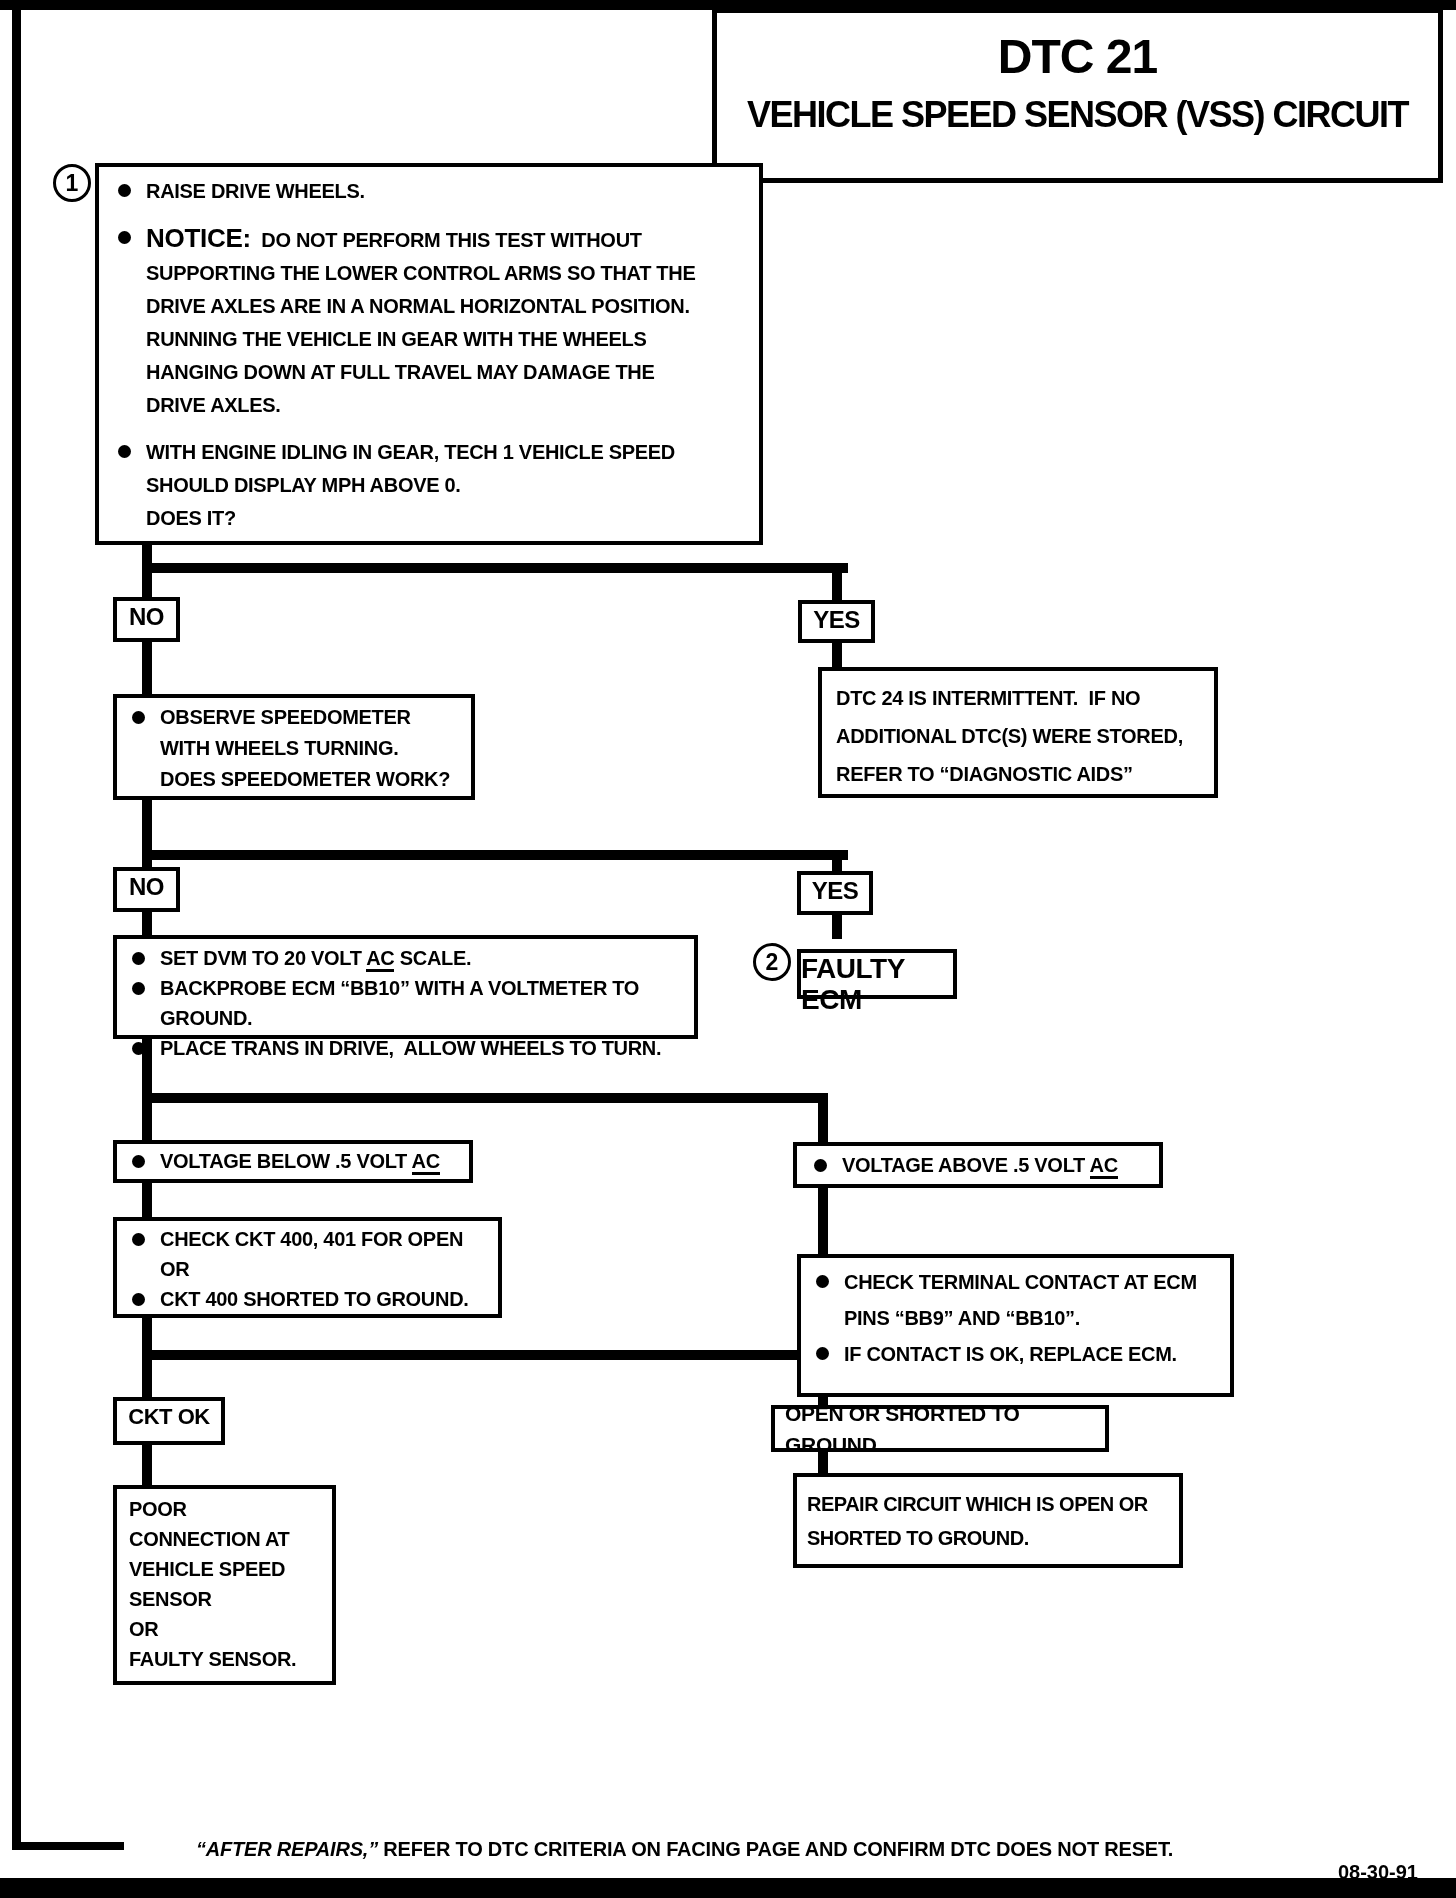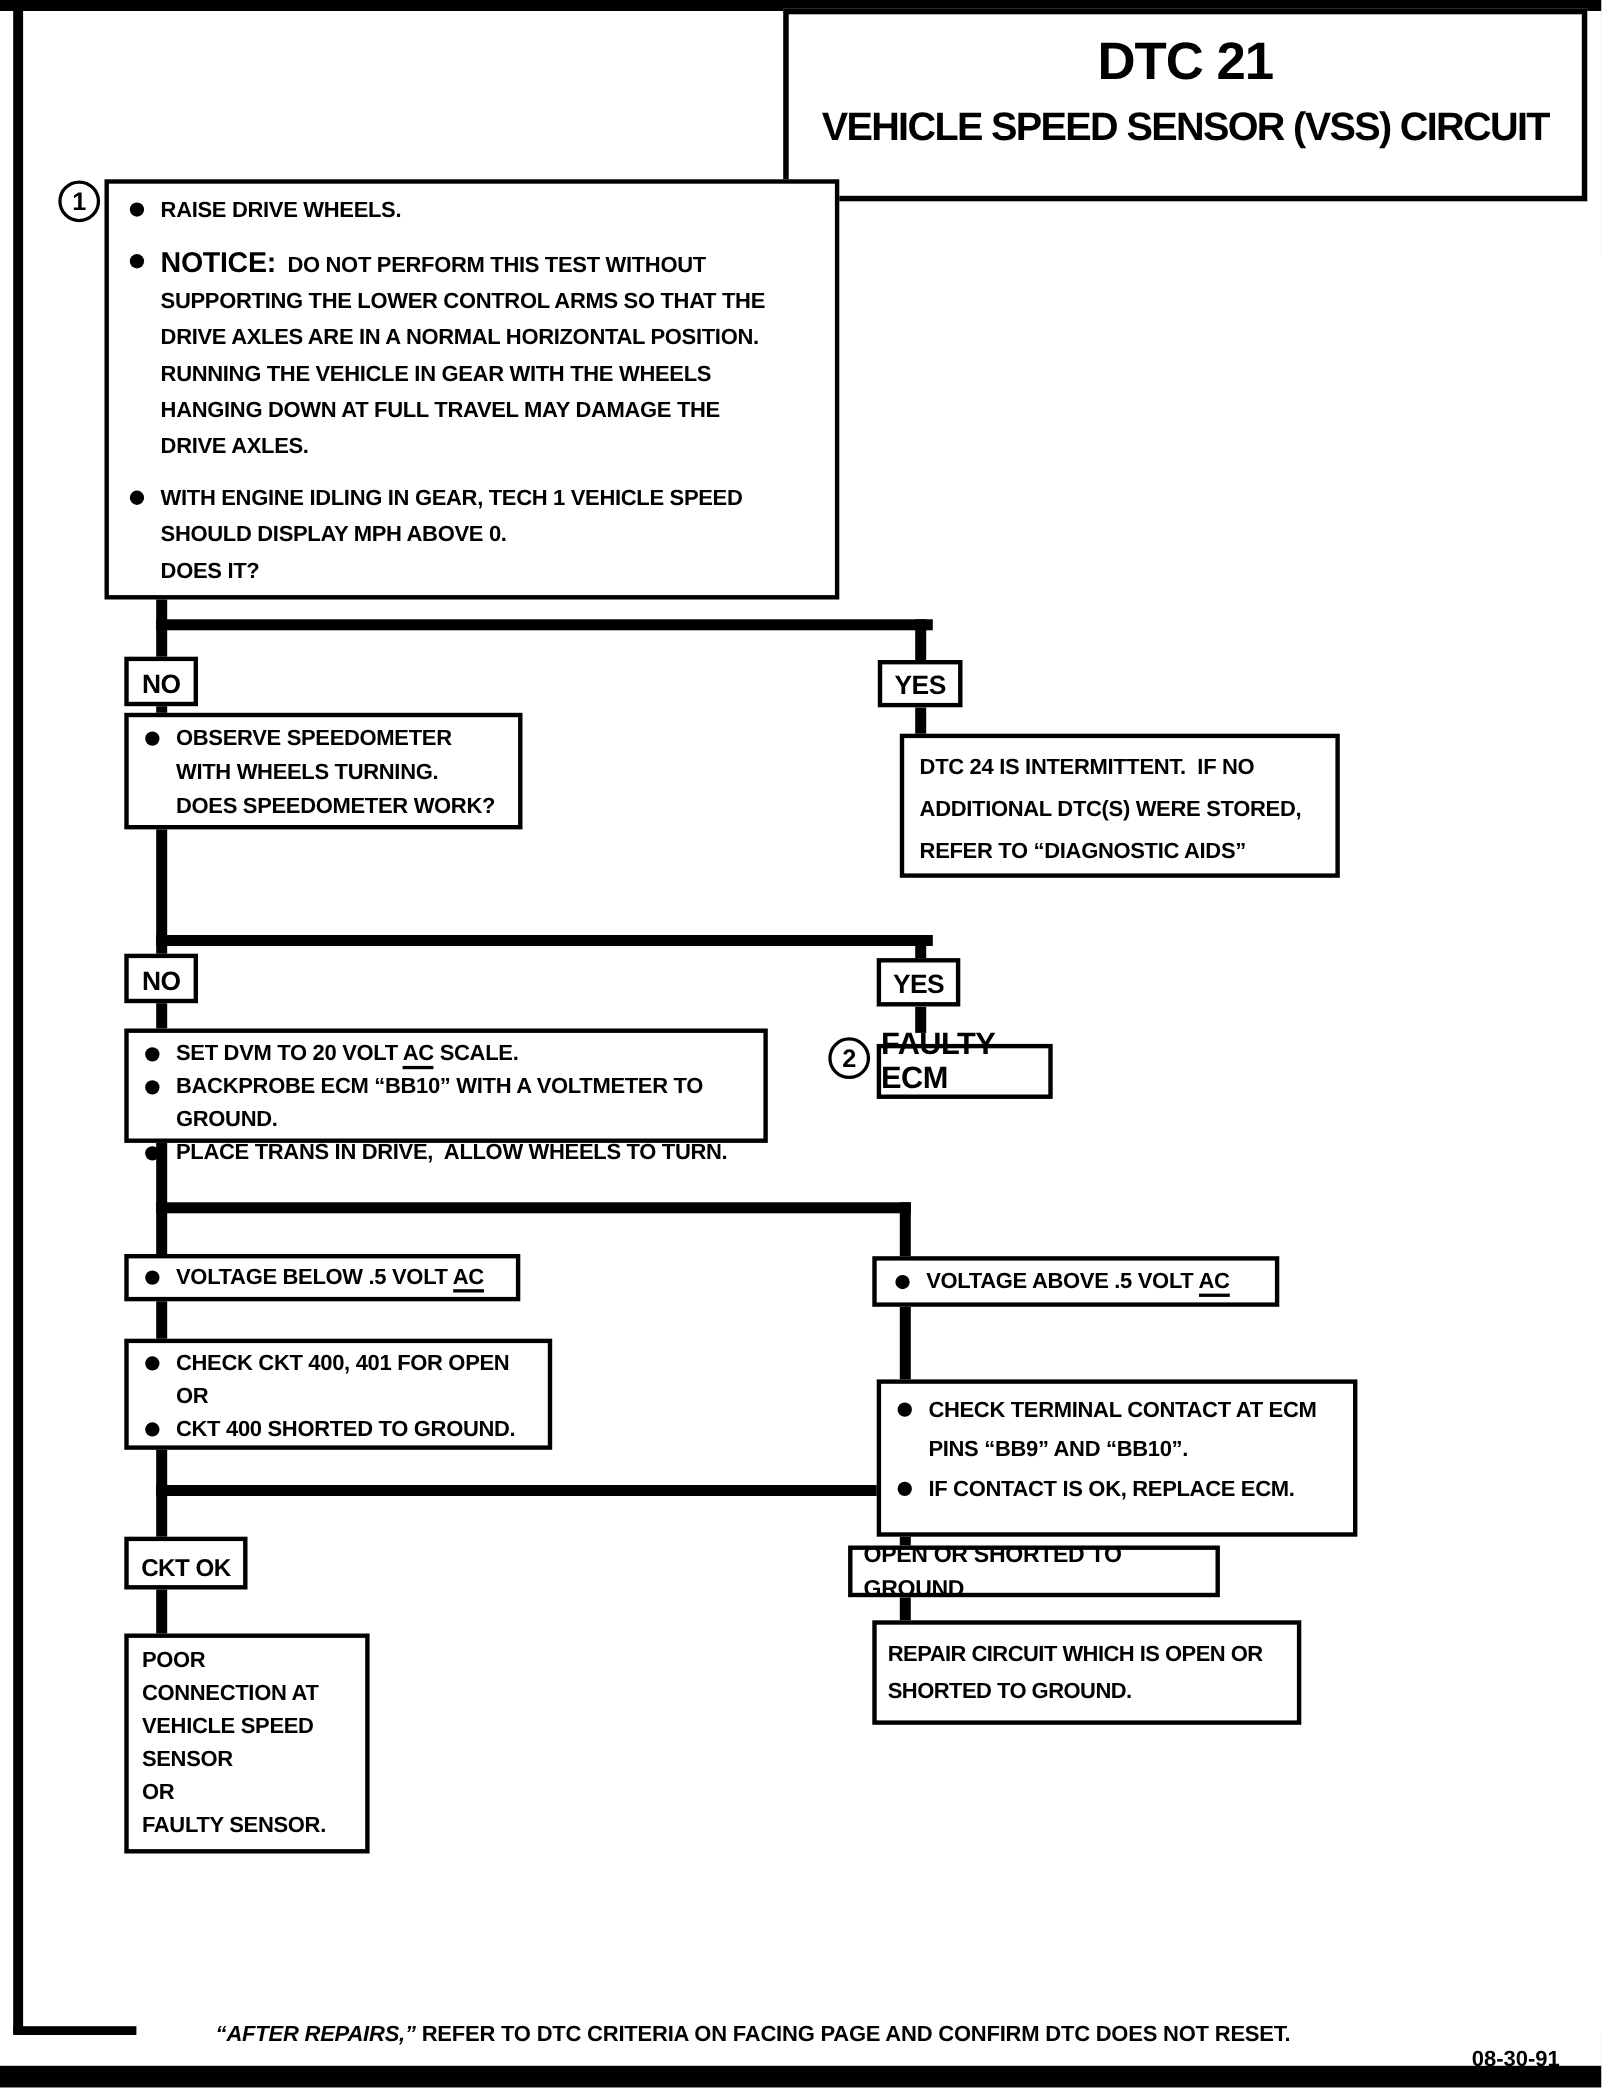--- a/index.html
+++ b/index.html
@@ -14,21 +14,21 @@
   .bar{position:absolute;background:#000;}
   .box{
     position:absolute;background:#fff;border:4px solid #000;
     box-sizing:border-box;
     font-weight:bold;font-size:20px;line-height:31px;letter-spacing:-0.3px;
   }
   .txt{white-space:pre-line;}
   .brow{display:flex;align-items:flex-start;}
   .dot{flex:none;width:13px;height:13px;border-radius:50%;background:#000;margin:9px 15px 0 7px;}
   .lblbox{
-    display:flex;align-items:flex-end;justify-content:center;
+    display:flex;align-items:flex-start;justify-content:center;
     font-size:24px;letter-spacing:-0.5px;
   }
   .circle{
     position:absolute;width:38px;height:38px;border:3px solid #000;border-radius:50%;
     box-sizing:border-box;background:#fff;
     display:flex;align-items:center;justify-content:center;
     font-weight:bold;font-size:23px;
   }
   .u{border-bottom:3px solid #000;padding-bottom:0px;}
   .title-box{
@@ -103,21 +103,21 @@
     </div>
   </div>
 
   <div class="box lblbox" style="left:113px;top:597px;width:67px;height:45px;">
     <span>NO</span>
   </div>
   <div class="box lblbox" style="left:798px;top:600px;width:77px;height:43px;">
     <span>YES</span>
   </div>
 
-  <div class="box" style="left:113px;top:648px;width:362px;height:106px;padding:4px 4px 0 8px;">
+  <div class="box" style="left:113px;top:694px;width:362px;height:106px;padding:4px 4px 0 8px;">
     <div class="brow">
       <span class="dot"></span>
       <div class="txt">OBSERVE SPEEDOMETER
 WITH WHEELS TURNING.
 DOES SPEEDOMETER WORK?</div>
     </div>
   </div>
 
   <div class="box txt" style="left:818px;top:667px;width:400px;height:131px;padding:8px 6px 0 14px;line-height:38px;">DTC 24 IS INTERMITTENT.&nbsp; IF NO
 ADDITIONAL DTC(S) WERE STORED,

